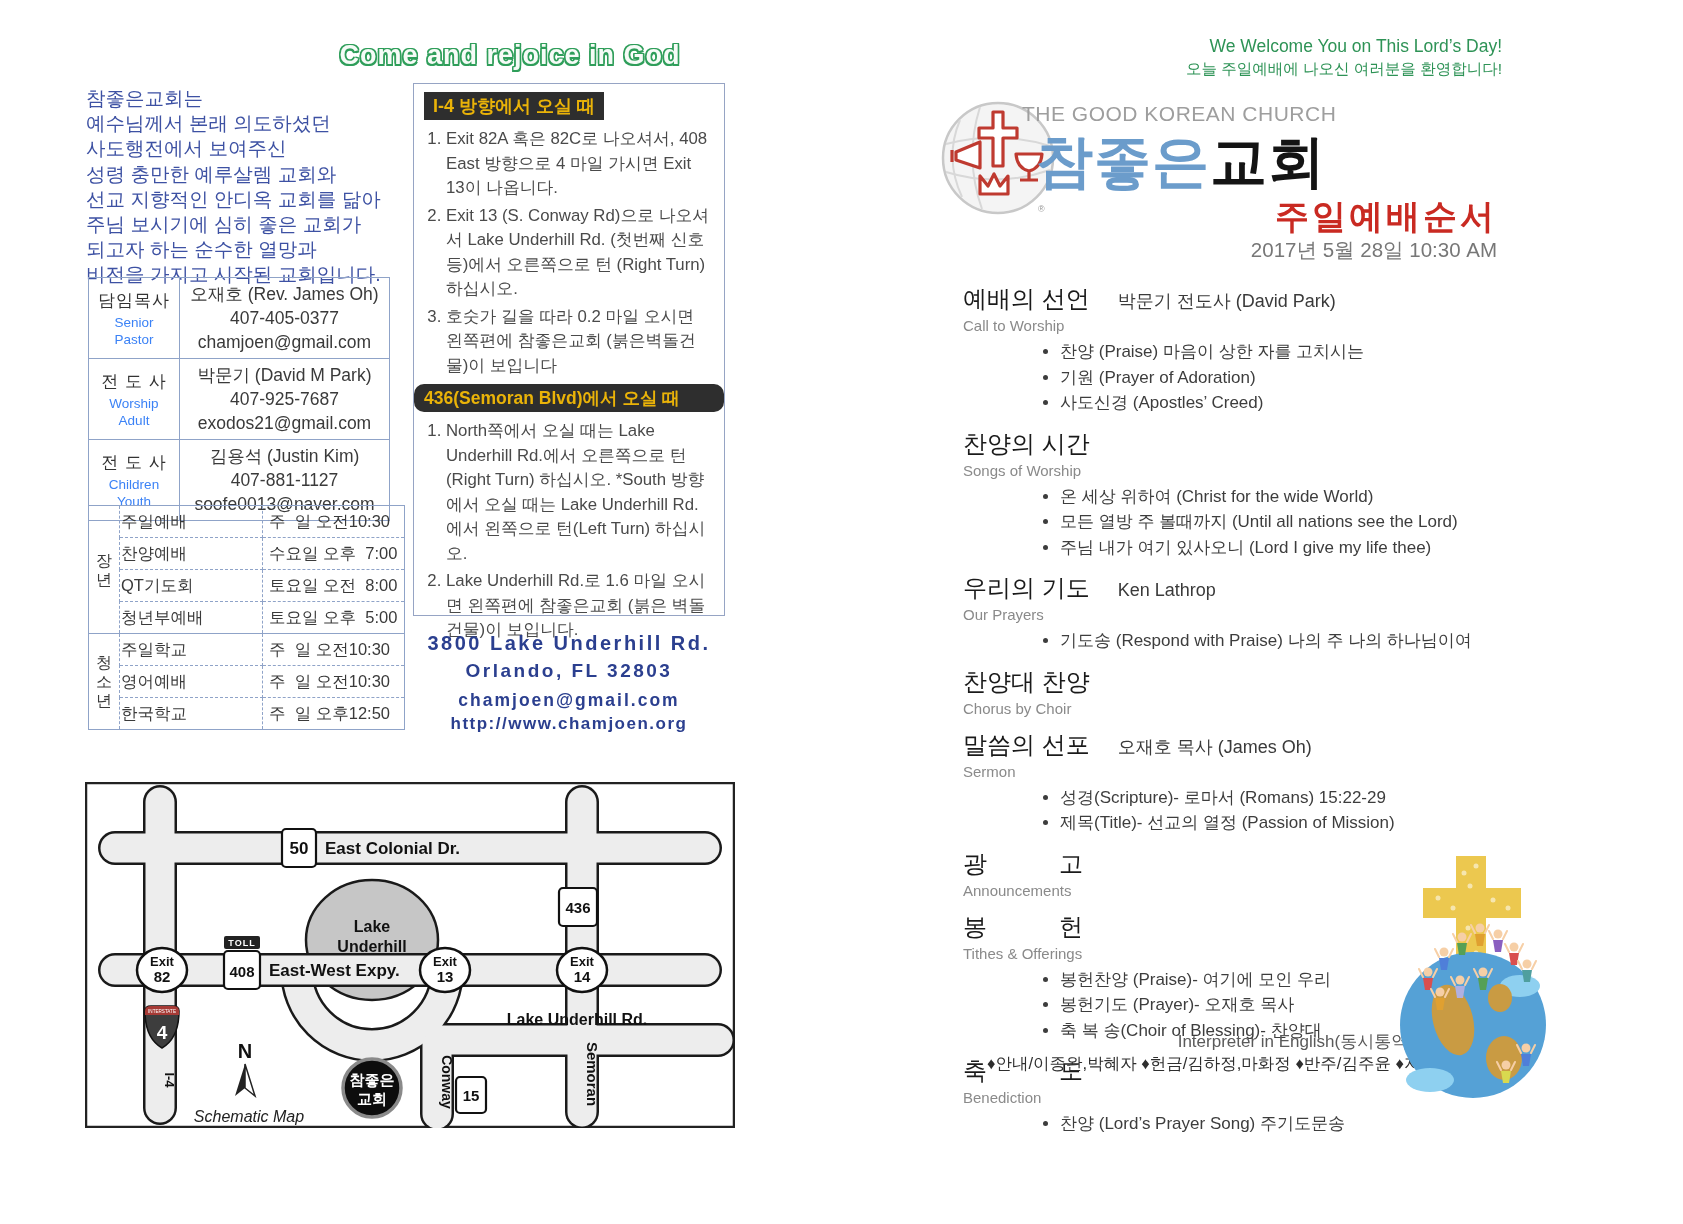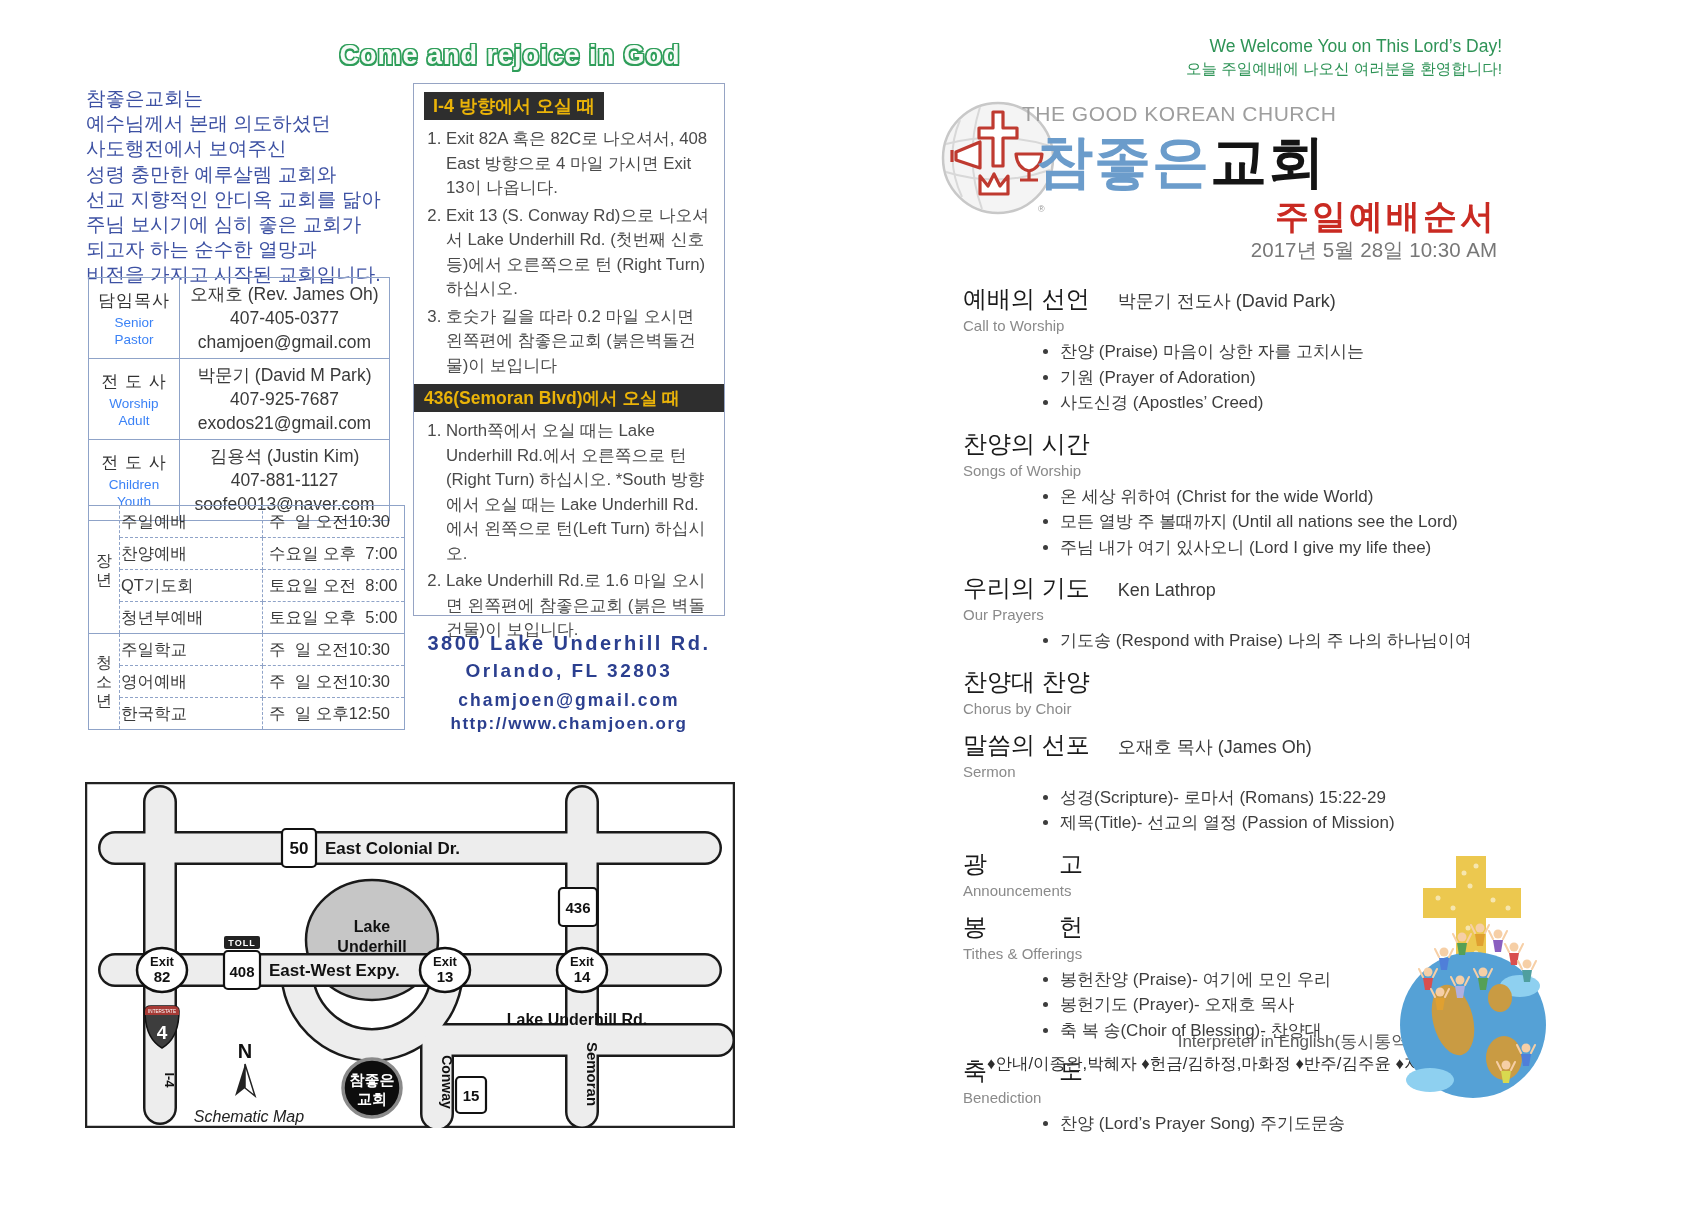--- a/index.html
+++ b/index.html
@@ -25,21 +25,21 @@
   table.sched td{border:1px dashed #8fa3c8;height:29px;font-size:16.5px;color:#3a3a3a;}
   table.sched td.grp{width:28px;text-align:center;white-space:pre-line;line-height:19px;
          font-size:16px;border-right:1px dashed #8fa3c8;}
   table.sched td.nm{width:140px;}
   table.sched td.tm{width:134px;text-align:left;padding-left:6px;white-space:pre;}
   table.sched tr.gsplit td{border-top:1.5px solid #8fa3c8;}
   .dirbox{position:absolute;left:413px;top:83px;width:312px;height:533px;
           border:1.5px solid #96a4c4;box-sizing:border-box;padding:8px 10px;}
   .dirbar{background:#2e2e2e;color:#eab308;font-weight:bold;}
   .dirbar1{display:inline-block;font-size:18px;padding:2px 9px;}
-  .dirbar2{display:block;font-size:17.5px;padding:2px 10px;margin:6px -10px 4px -10px;}
+  .dirbar2{display:block;font-size:17.5px;padding:2px 10px;margin:6px -10px 4px -10px;border-radius:10px;}
   .dirbox ol{margin:7px 0 4px 0;padding-left:22px;}
   .dirbox li{font-size:16.8px;line-height:24.5px;color:#4a4a4a;margin-bottom:3px;}
   .addr{position:absolute;left:413px;top:632px;width:312px;text-align:center;color:#2b3f8f;}
   .addr .a1{font-size:20px;font-weight:bold;letter-spacing:2.5px;}
   .addr .a2{font-size:19px;font-weight:bold;letter-spacing:2.5px;margin-top:5px;}
   .addr .a3{font-size:17.5px;font-weight:bold;letter-spacing:2px;margin-top:8px;}
   .addr .a4{font-size:17px;font-weight:bold;letter-spacing:1.5px;margin-top:3px;}
   svg.map{position:absolute;left:85px;top:782px;}
   
   .welcome{position:absolute;right:181px;top:36px;text-align:right;color:#2e9356;}

